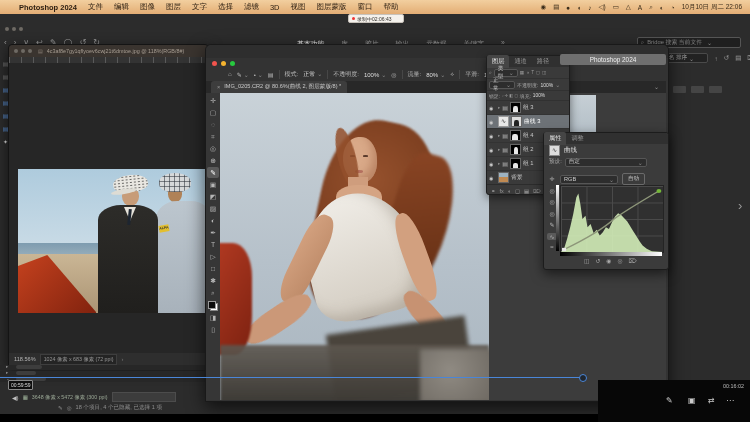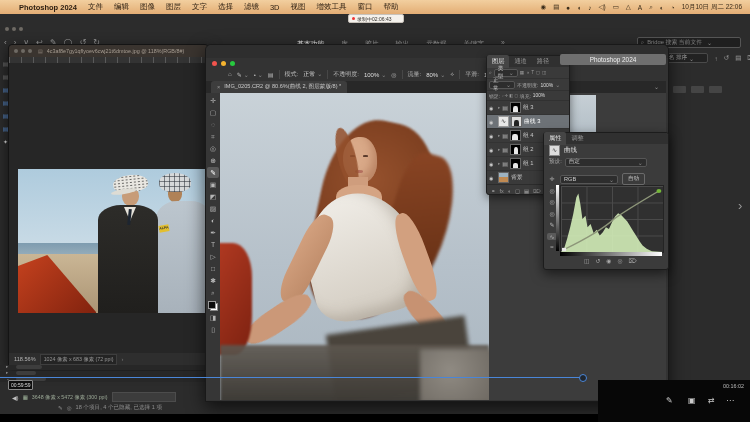--- a/index.html
+++ b/index.html
@@ -107,21 +107,21 @@
     <span class="app">Photoshop 2024</span>
     <span class="mi">文件</span>
     <span class="mi">编辑</span>
     <span class="mi">图像</span>
     <span class="mi">图层</span>
     <span class="mi">文字</span>
     <span class="mi">选择</span>
     <span class="mi">滤镜</span>
     <span class="mi">3D</span>
     <span class="mi">视图</span>
-    <span class="mi">增效工具</span>
+    <span class="mi">图层蒙版</span>
     <span class="mi">窗口</span>
     <span class="mi">帮助</span>
     <span id="mb-right">
       <span>◉</span>
       <span>▤</span>
       <span>●</span>
       <span>◖</span>
       <span>♪</span>
       <span>◁)</span>
       <span>▭</span>

